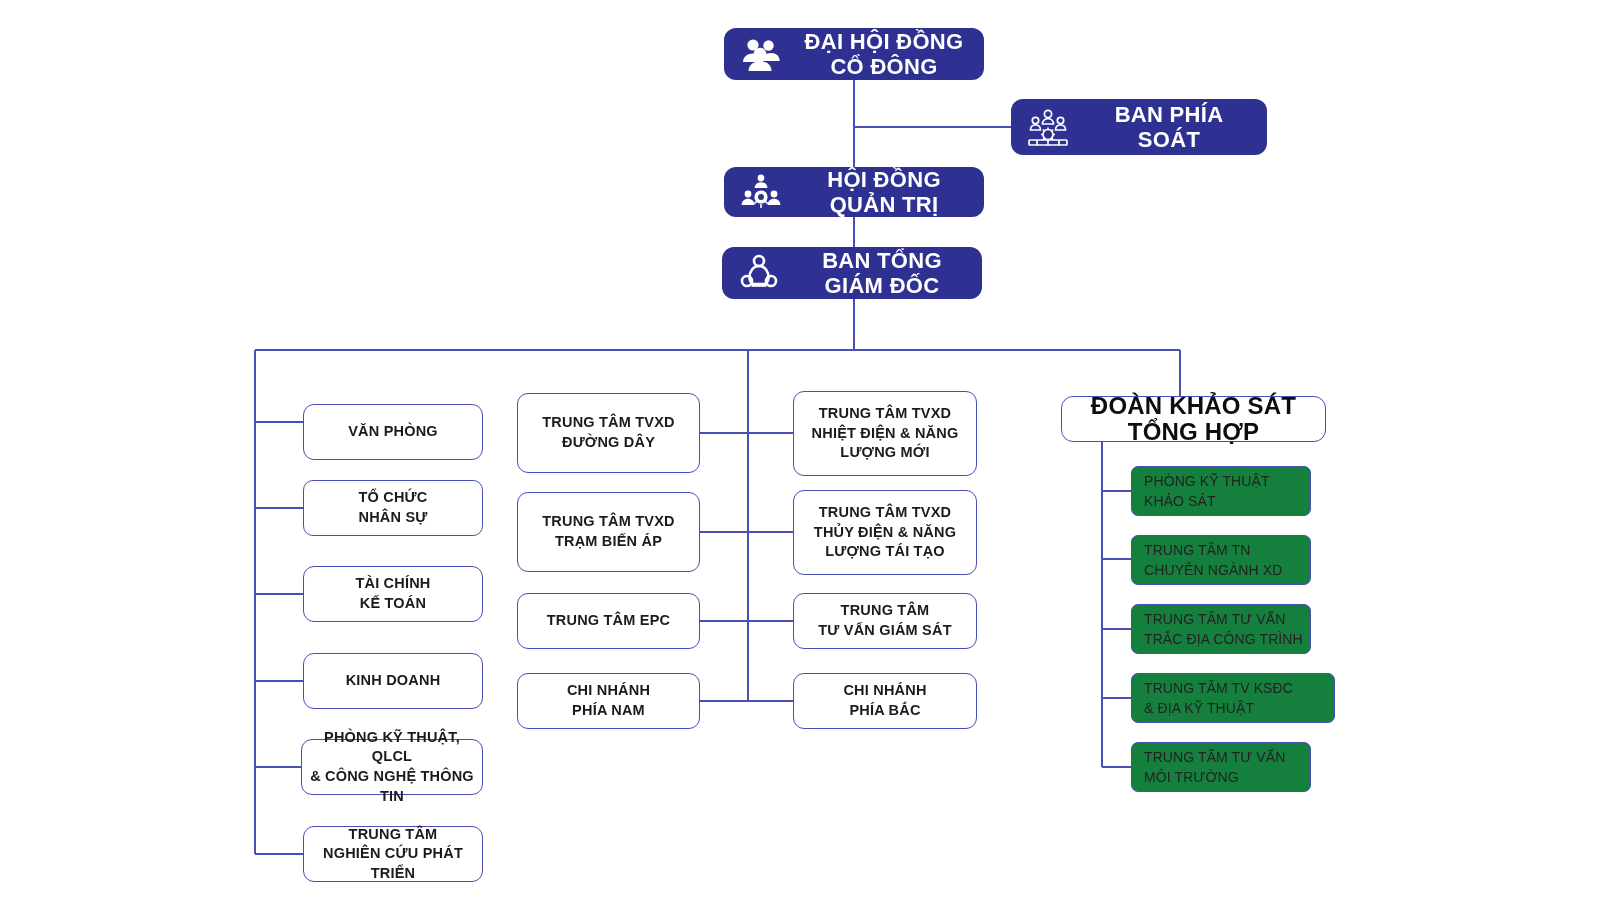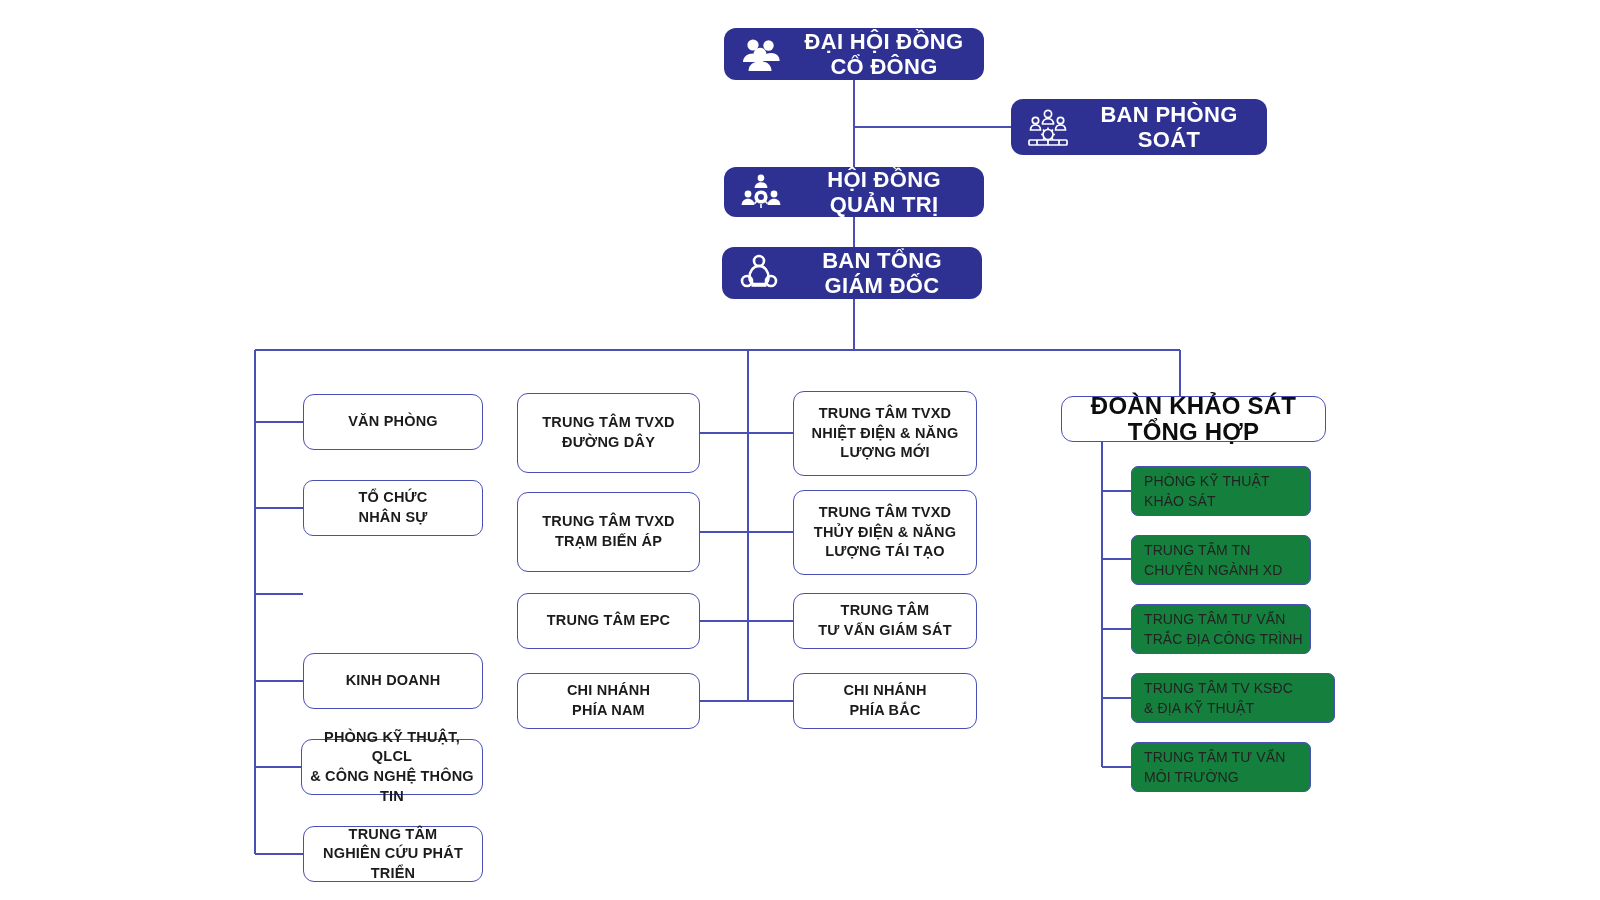--- a/index.html
+++ b/index.html
@@ -162,21 +162,21 @@
         <circle cx="9.5" cy="15.5" r="3.2"></circle>
         <path d="M4.5 25c0-3.2 2.2-5.2 5-5.2s5 2 5 5.2z"></path>
         <circle cx="34.5" cy="15.5" r="3.2"></circle>
         <path d="M29.5 25c0-3.2 2.2-5.2 5-5.2s5 2 5 5.2z"></path>
         <circle cx="22" cy="29.5" r="5"></circle>
         <path d="M22 24.5v-2M22 36.5v-2M17 29.5h-2M29 29.5h-2M18.4 25.9l-1.4-1.4M27 34.5l-1.4-1.4M25.6 25.9l1.4-1.4M17 34.5l1.4-1.4"></path>
         <rect x="3" y="35" width="38" height="5" rx="1"></rect>
         <path d="M11 35v5M22 35v5M33 35v5"></path>
       </svg>
     </span>
-    <span class="lbl">BAN PHÒNG SOÁT</span>
+    <span class="lbl">BAN PHÍA SOÁT</span>
   </div>
 
   <div class="node exec" style="left:724px;top:167px;width:260px;height:50px;">
     <span class="ico">
       <svg width="42" height="42" viewBox="0 0 42 42">
         <circle cx="21" cy="7" r="3.4" fill="#fff"></circle>
         <path d="M14.6 17c0-3.6 2.8-5.8 6.4-5.8s6.4 2.2 6.4 5.8z" fill="#fff"></path>
         <circle cx="8" cy="23" r="3.4" fill="#fff"></circle>
         <path d="M1.6 34c0-3.9 2.8-6.3 6.4-6.3s6.4 2.4 6.4 6.3z" fill="#fff"></path>
         <circle cx="34" cy="23" r="3.4" fill="#fff"></circle>
@@ -199,26 +199,29 @@
         <circle cx="22" cy="10" r="5"></circle>
         <circle cx="10" cy="30" r="5"></circle>
         <circle cx="34" cy="30" r="5"></circle>
         <path d="M22 15c-6 0-9.5 5.5-9.5 11.5 0 3 1.5 5.5 4 6.5h11c2.5-1 4-3.5 4-6.5C31.5 20.5 28 15 22 15z"></path>
         <path d="M14.5 34.5h15"></path>
       </svg>
     </span>
     <span class="lbl">BAN TỔNG<br>GIÁM ĐỐC</span>
   </div>
 
-  <div class="node unit" style="left:303px;top:394px;width:180px;height:56px;">
+  <div class="node unit" style="left:303px;top:404px;width:180px;height:56px;">
     <span class="lbl">VĂN PHÒNG</span>
   </div>
   <div class="node unit" style="left:303px;top:480px;width:180px;height:56px;border-radius:10px;">
     <span class="lbl">TỔ CHỨC<br>NHÂN SỰ</span>
   </div>
+  <div class="node unit" style="left:303px;top:566px;width:180px;height:56px;">
+    <span class="lbl">TÀI CHÍNH<br>KẾ TOÁN</span>
+  </div>
   <div class="node unit" style="left:303px;top:653px;width:180px;height:56px;">
     <span class="lbl">KINH DOANH</span>
   </div>
   <div class="node unit" style="left:301px;top:739px;width:182px;height:56px;">
     <span class="lbl">PHÒNG KỸ THUẬT, QLCL<br>&amp; CÔNG NGHỆ THÔNG TIN</span>
   </div>
   <div class="node unit" style="left:303px;top:826px;width:180px;height:56px;">
     <span class="lbl">TRUNG TÂM<br>NGHIÊN CỨU PHÁT TRIỂN</span>
   </div>
 

